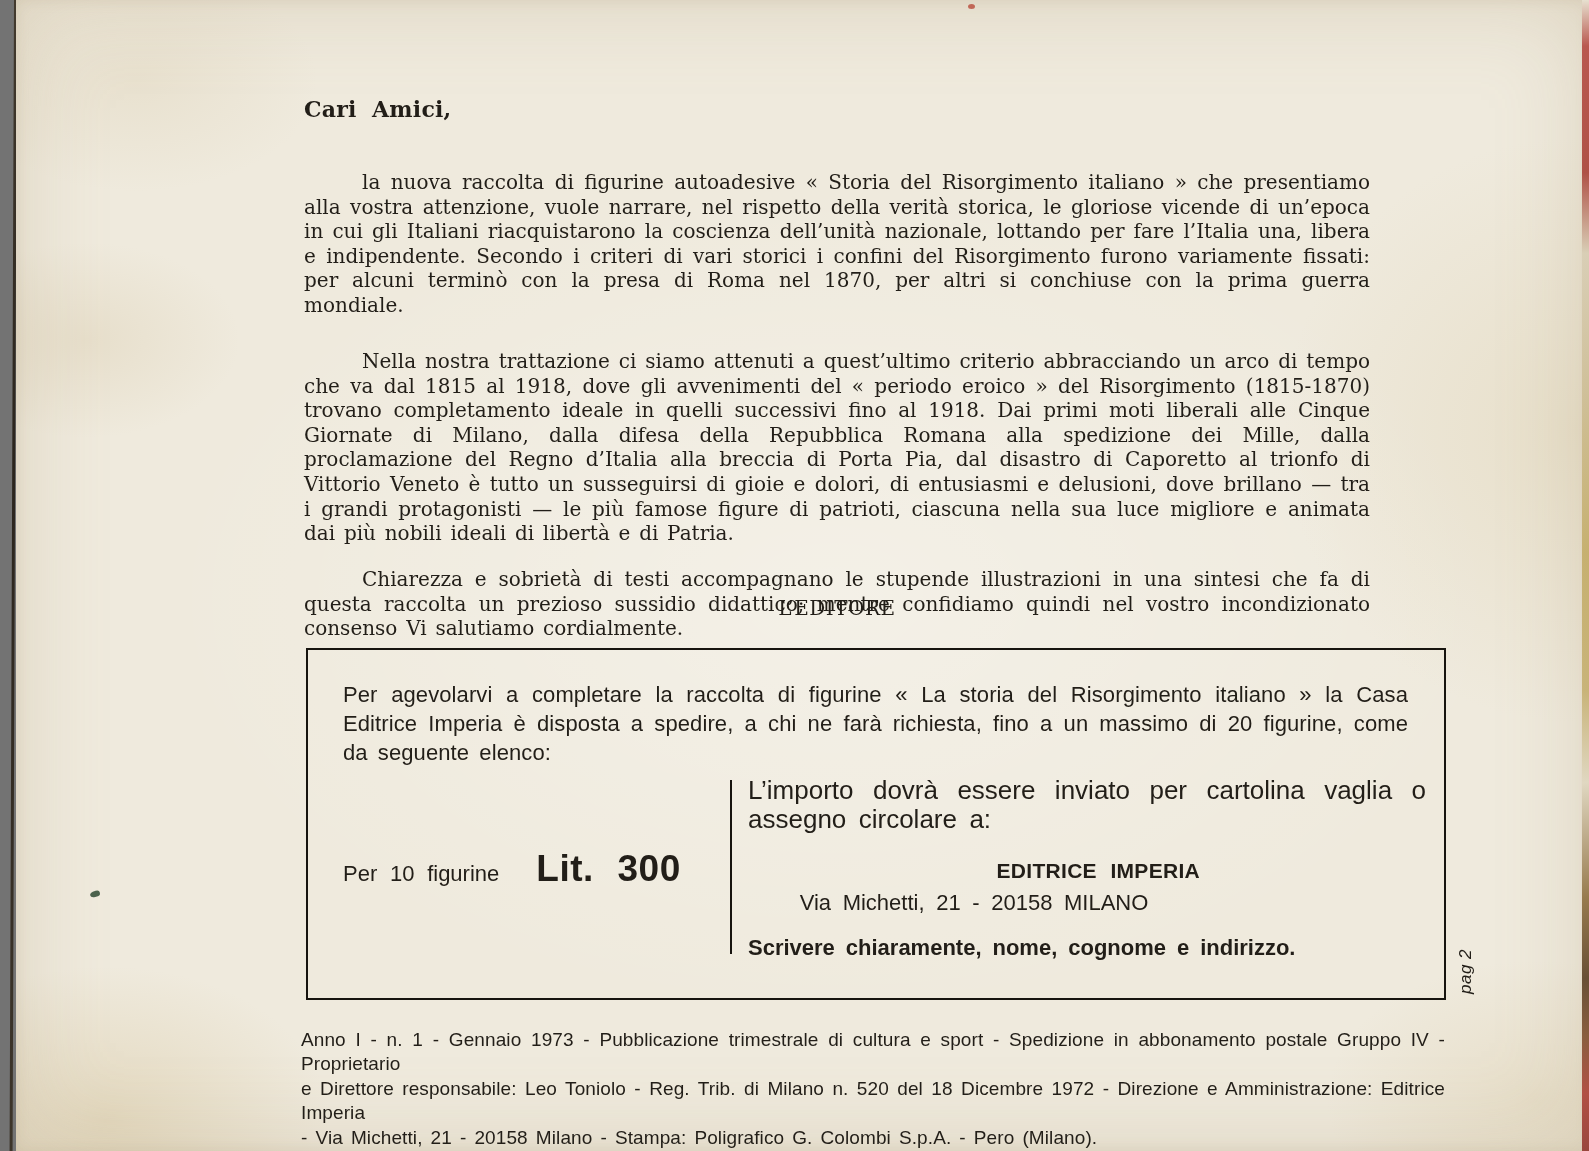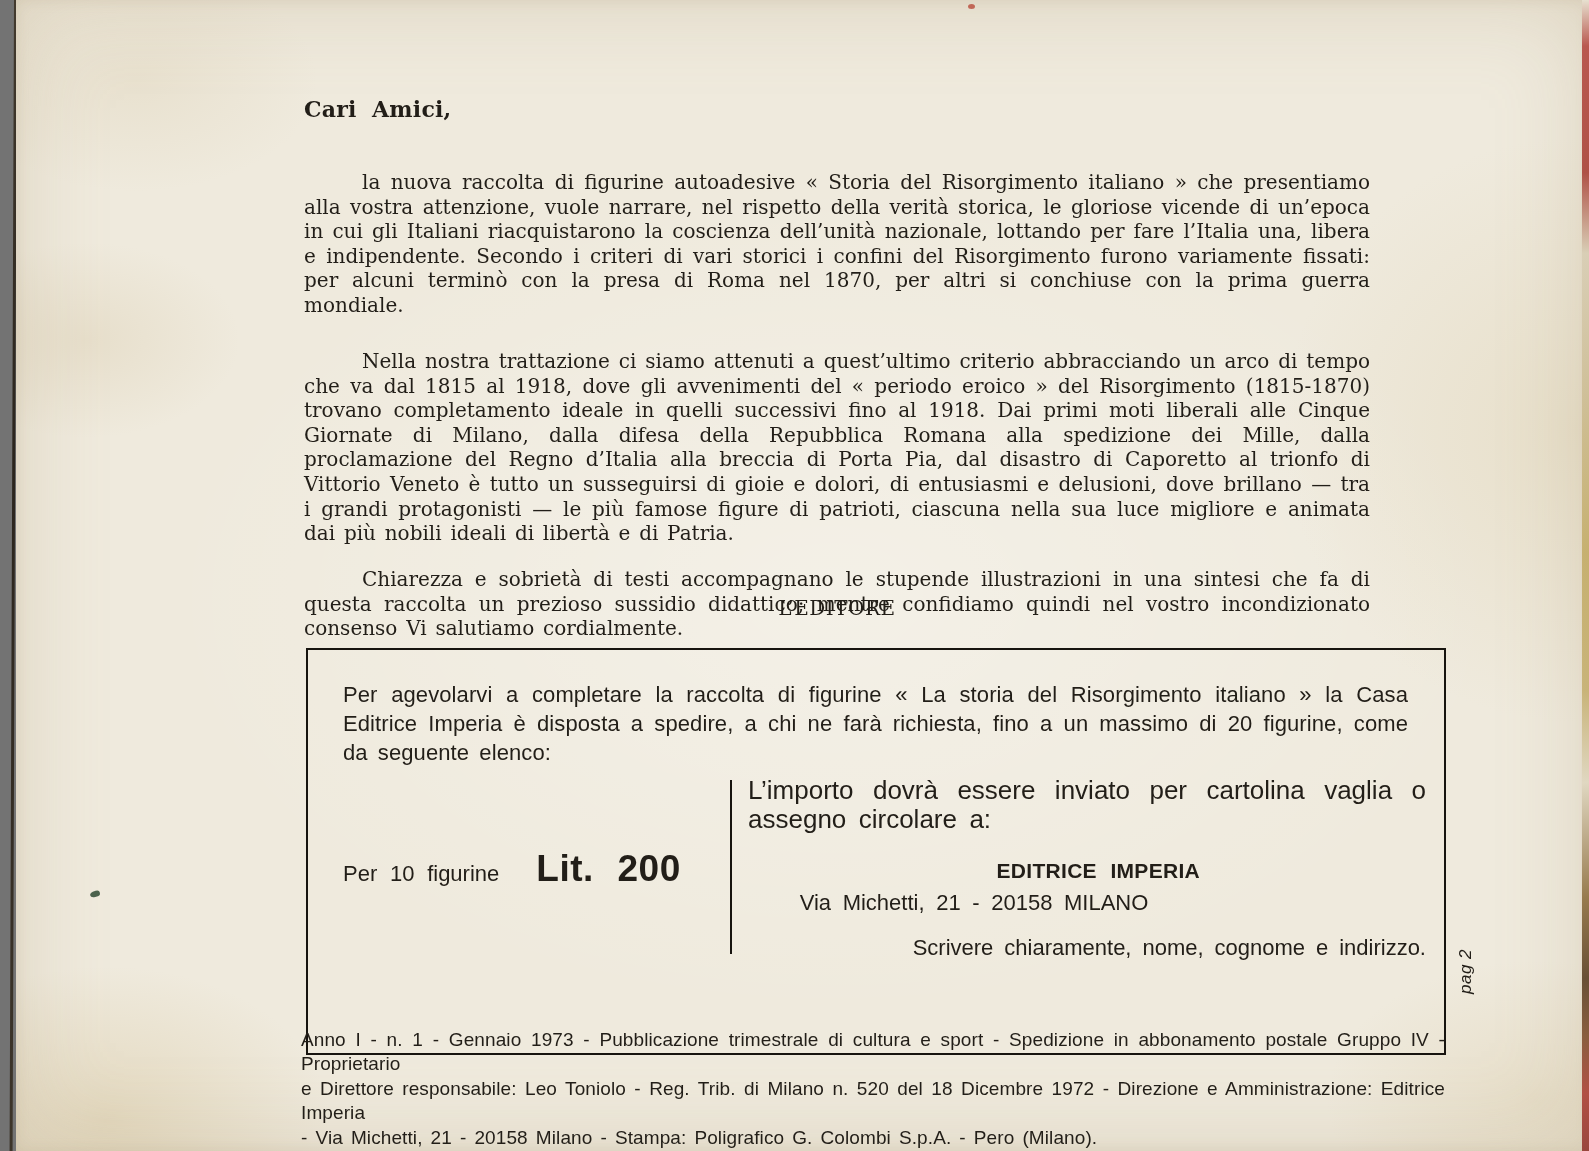--- a/index.html
+++ b/index.html
@@ -66,21 +66,21 @@
   .para-1 { top: 150px; }
   .para-2 { top: 329px; }
   .para-3 { top: 547px; }
   .signature {
     position: absolute; left: 288px; top: 596px; width: 1066px;
     font-size: 20px; text-align: center; letter-spacing: .5px; word-spacing: .1em;
   }
 
   
   .offer-box {
-    position: absolute; left: 290px; top: 648px; width: 1140px; height: 407px;
+    position: absolute; left: 290px; top: 648px; width: 1140px; height: 352px;
     border: 2px solid #17140f;
     box-sizing: border-box;
   }
   .offer-intro {
     position: absolute; left: 35px; top: 30px; width: 1065px;
     font-size: 22px; line-height: 29px; text-align: justify;
     word-spacing: .18em; letter-spacing: .1px;
   }
   .price-row {
     position: absolute; left: 35px; top: 198px;
@@ -101,21 +101,21 @@
   .publisher-block {
     margin-top: 22px; width: 452px; text-align: center;
   }
   .publisher-name {
     font-size: 21px; font-weight: bold; letter-spacing: .3px; word-spacing: .35em; line-height: 30px; text-align: right;
   }
   .publisher-address {
     font-size: 22px; word-spacing: .25em; line-height: 33px;
   }
   .write-clearly {
-    margin-top: 16px; font-size: 22px; text-align: right; word-spacing: .22em;
+    margin-top: 16px; font-size: 22px; text-align: left; word-spacing: .22em; font-weight: bold;
   }
 
   
   .page-number {
     position: absolute; left: 1440px; top: 994px;
     transform: rotate(-90deg); transform-origin: 0 0;
     font-size: 17px; font-style: italic; letter-spacing: .5px;
     white-space: nowrap;
   }
 
@@ -147,21 +147,21 @@
     <p class="para para-3 serif">Chiarezza e sobrietà di testi accompagnano le stupende illustrazioni in una sintesi che fa di questa raccolta un prezioso sussidio didattico; mentre confidiamo quindi nel vostro incondizionato consenso Vi salutiamo cordialmente.</p>
 
     <div class="signature serif">L’EDITORE</div>
 
     <div class="offer-box">
 
       <p class="offer-intro" style="margin:0;"><span>Per agevolarvi a completare la raccolta di figurine </span><b>« La storia del Risorgimento italiano »</b><span> la Casa Editrice Imperia è disposta a spedire, a chi ne farà richiesta, fino a un massimo di 20 figurine, come da seguente elenco:</span></p>
 
       <div class="price-row">
         <span class="price-label">Per 10 figurine</span>
-        <span class="price-value">Lit. 200</span>
+        <span class="price-value">Lit. 300</span>
       </div>
 
       <div class="box-divider"></div>
 
       <div class="right-col">
         <div class="payment-note">L’importo dovrà essere inviato per cartolina vaglia o assegno circolare a:</div>
         <div class="publisher-block">
           <div class="publisher-name">EDITRICE IMPERIA</div>
           <div class="publisher-address">Via Michetti, 21 - 20158 MILANO</div>
         </div>

